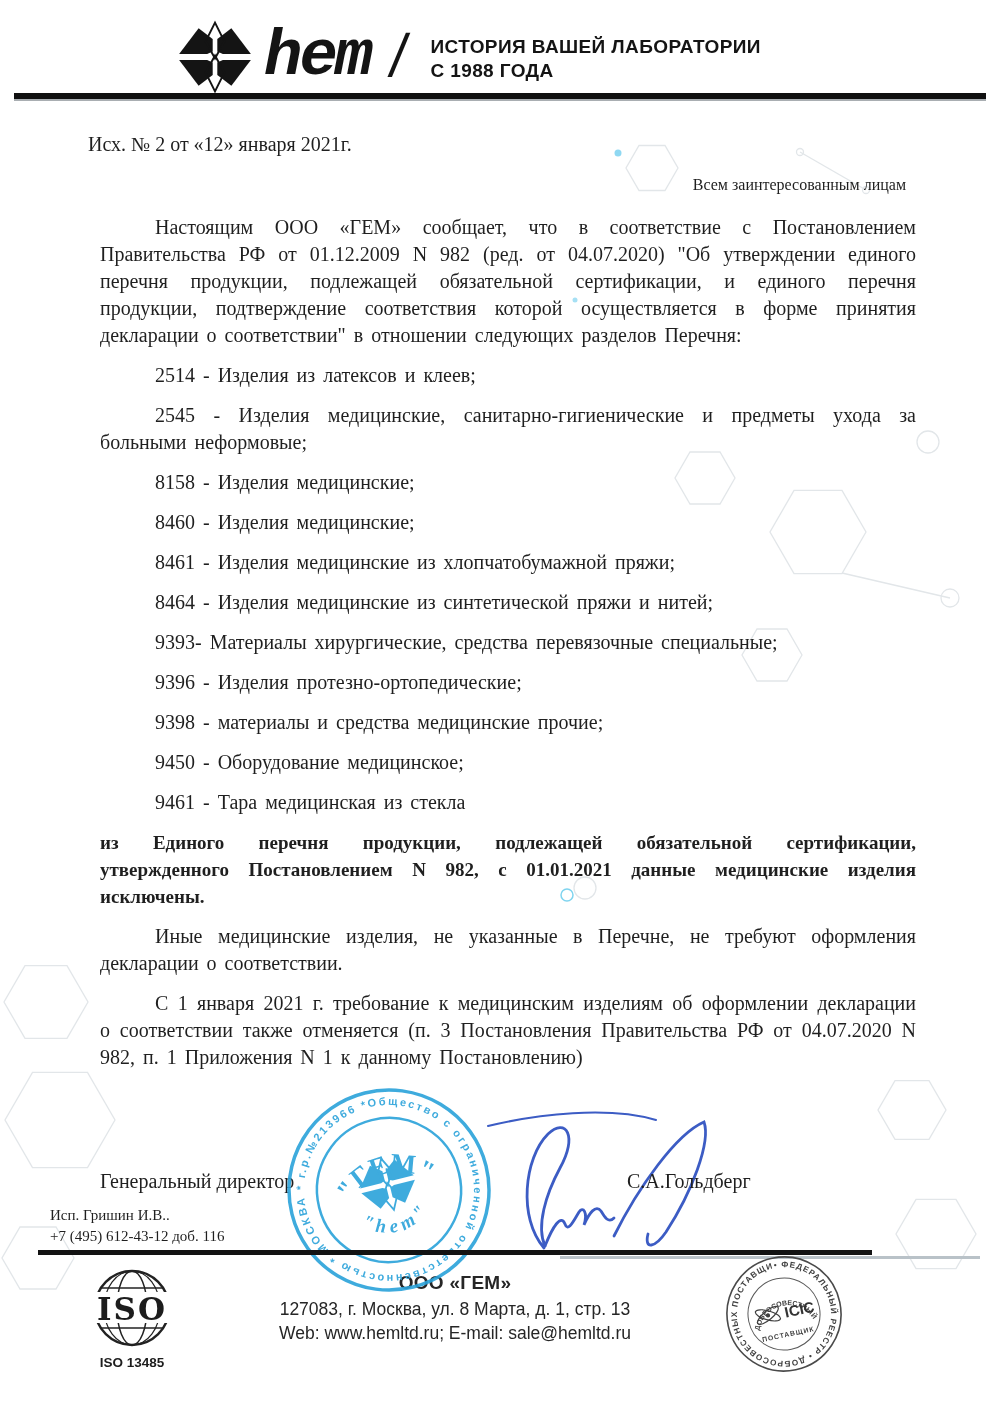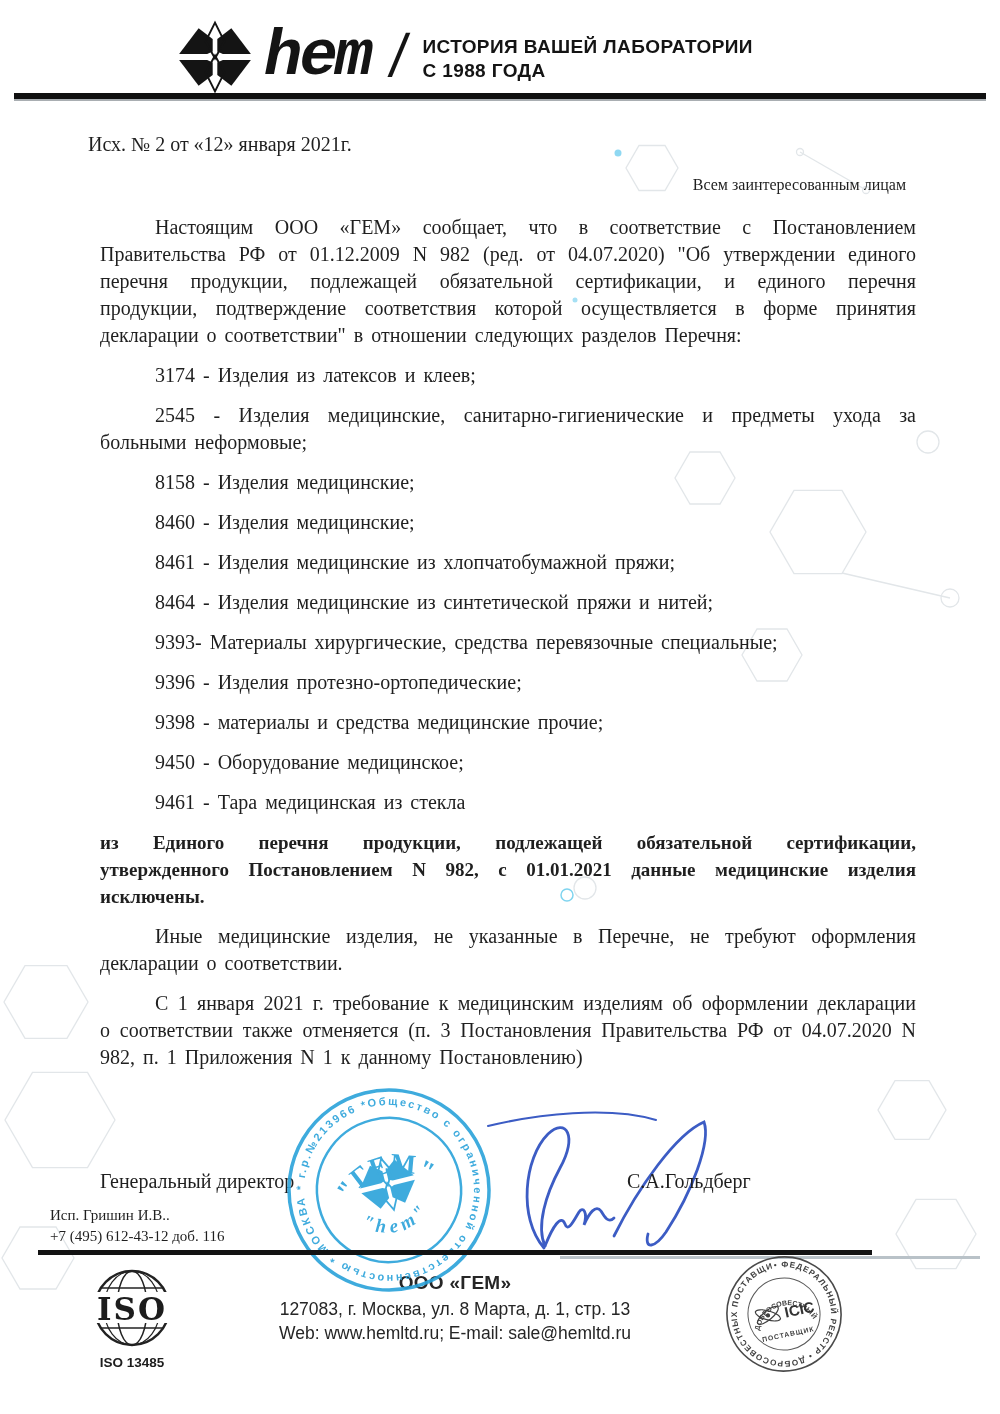--- a/index.html
+++ b/index.html
@@ -11,21 +11,21 @@
   .wm { position:absolute; left:0; top:0; z-index:0; pointer-events:none; }
 
   
   .logo-row { position:absolute; left:176px; top:18px; display:flex; align-items:center; z-index:2; }
   .logo-icon { width:78px; height:78px; flex:0 0 auto; }
   .logo-text { font-family:Liberation Mono, monospace; font-weight:bold; font-style:italic;
     font-size:64px; letter-spacing:-3px; color:#141414; margin-left:10px; line-height:78px; }
   .logo-slash { font-family:"DejaVu Sans", sans-serif; font-size:54px; font-weight:normal;
     color:#141414; margin:0 14px 6px 20px; transform:skewX(-6deg); line-height:1; }
   .tagline { font-family:"Liberation Sans", sans-serif; font-weight:bold; font-size:19px;
-    line-height:24px; letter-spacing:0.4px; color:#141414; padding-top:4px; }
+    line-height:24px; letter-spacing:0.4px; color:#141414; padding-top:4px;margin-left:8px; }
   .header-rule { position:absolute; left:14px; top:93px; width:972px; height:8px;
     background:#101010; border-bottom:2px solid #a9aeb2; z-index:1; }
 
   
   .ref-line  { position:absolute; left:88px;  top:133px; font-size:20px; z-index:2; }
   .addressee { position:absolute; right:94px; top:176px; font-size:16px; z-index:2; }
   .content { position:absolute; left:100px; top:214px; width:816px; z-index:2;
     font-size:20px; line-height:27px; text-align:justify; word-spacing:3px; }
   .content p { margin:0 0 13px 0; text-indent:55px; }
   .content p.emphasis { font-weight:bold; text-indent:0; word-spacing:8px; font-size:19px; }
@@ -94,21 +94,21 @@
     <div>С 1988 ГОДА</div>
   </div>
 </div>
 <div class="header-rule"></div>
 
 <div class="ref-line">Исх. № 2 от «12» января 2021г.</div>
 <div class="addressee">Всем заинтересованным лицам</div>
 
 <div class="content">
   <p>Настоящим ООО «ГЕМ» сообщает, что в соответствие с Постановлением Правительства РФ от 01.12.2009 N 982 (ред. от 04.07.2020) "Об утверждении единого перечня продукции, подлежащей обязательной сертификации, и единого перечня продукции, подтверждение соответствия которой осуществляется в форме принятия декларации о соответствии" в отношении следующих разделов Перечня:</p>
-  <p>3174 - Изделия из латексов и клеев;</p>
+  <p>2514 - Изделия из латексов и клеев;</p>
   <p>2545 - Изделия медицинские, санитарно-гигиенические и предметы ухода за больными неформовые;</p>
   <p>8158 - Изделия медицинские;</p>
   <p>8460 - Изделия медицинские;</p>
   <p>8461 - Изделия медицинские из хлопчатобумажной пряжи;</p>
   <p>8464 - Изделия медицинские из синтетической пряжи и нитей;</p>
   <p>9393- Материалы хирургические, средства перевязочные специальные;</p>
   <p>9396 - Изделия протезно-ортопедические;</p>
   <p>9398 - материалы и средства медицинские прочие;</p>
   <p>9450 - Оборудование медицинское;</p>
   <p>9461 - Тара медицинская из стекла</p>

